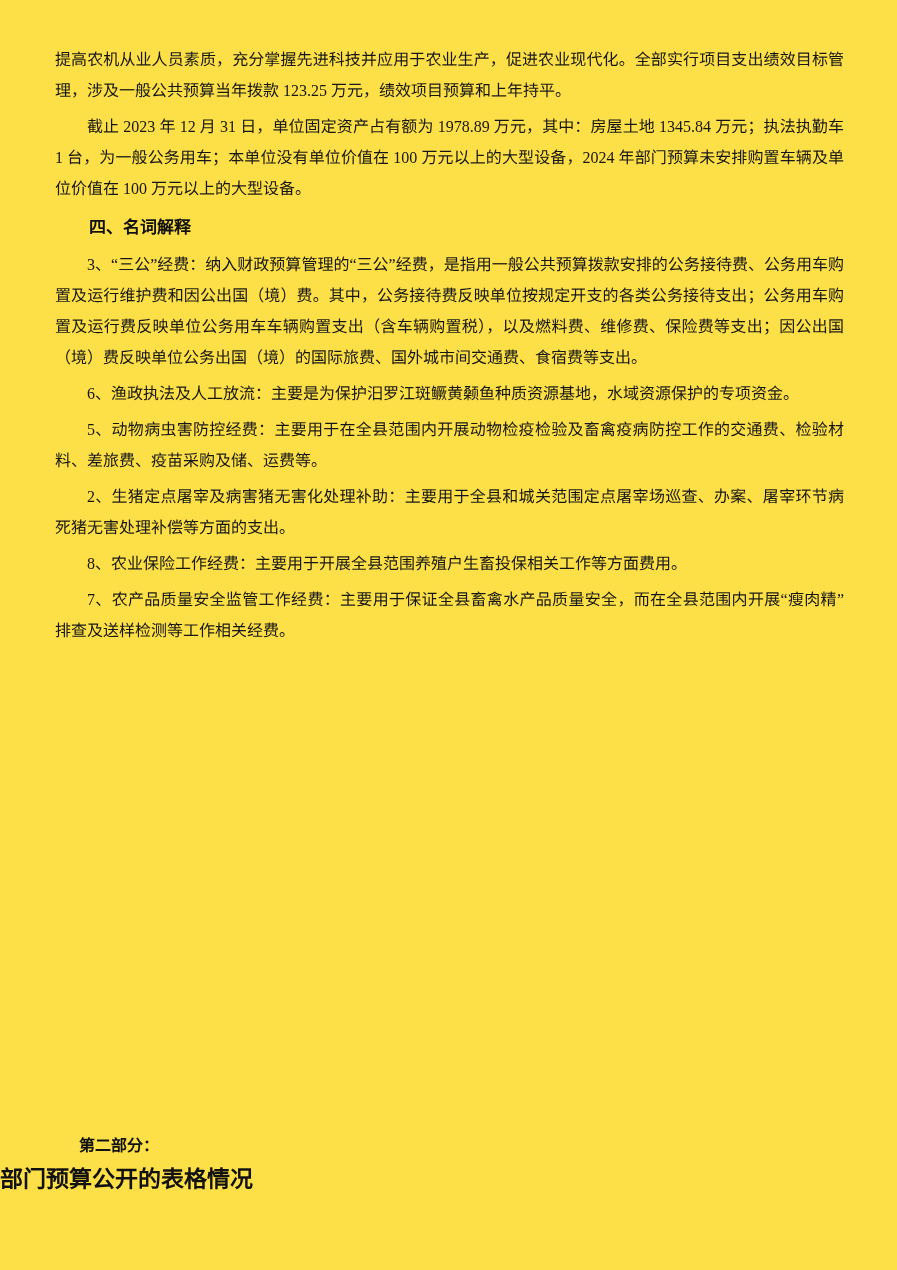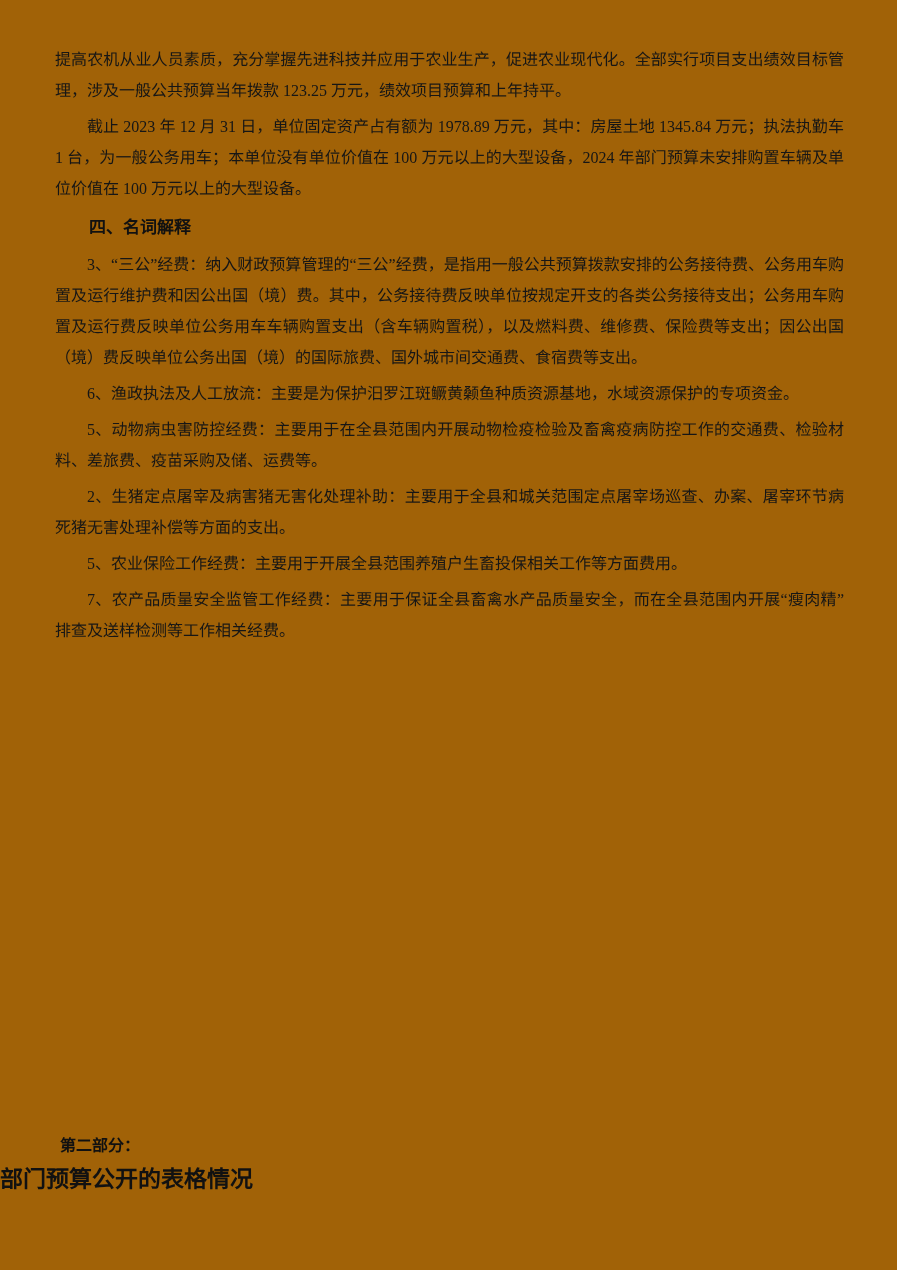--- a/index.html
+++ b/index.html
@@ -5,21 +5,21 @@
   html, body {
     margin: 0;
     padding: 0;
     background: #ffffff;
   }
   .page {
     position: relative;
     width: 897px;
     height: 1270px;
     margin: 0 auto;
-    background: #a16207;
+    background: #fde047;
     color: #161616;
     font-family: "Liberation Serif", "DejaVu Serif", serif;
     overflow: hidden;
   }
   .doc-body {
     position: absolute;
     left: 55px;
     top: 44px;
     width: 789px;
   }
@@ -46,21 +46,21 @@
     position: absolute;
     left: 0;
     top: 1134px;
     width: 100%;
   }
   .part-two-label {
     font-family: "Liberation Sans", "DejaVu Sans", sans-serif;
     font-weight: bold;
     font-size: 16px;
     line-height: 24px;
-    padding-left: 60px;
+    padding-left: 79px;
     color: #111111;
   }
   .part-two-title {
     font-family: "Liberation Sans", "DejaVu Sans", sans-serif;
     font-weight: bold;
     font-size: 23px;
     line-height: 24px;
     text-align: left;
     margin-top: 9px;
     color: #111111;
@@ -73,21 +73,21 @@
   <div class="doc-body">
     <p class="para">提高农机从业人员素质，充分掌握先进科技并应用于农业生产，促进农业现代化。全部实行项目支出绩效目标管理，涉及一般公共预算当年拨款 123.25 万元，绩效项目预算和上年持平。</p>
     <p class="para first-indent">截止 2023 年 12 月 31 日，单位固定资产占有额为 1978.89 万元，其中：房屋土地 1345.84 万元；执法执勤车 1 台，为一般公务用车；本单位没有单位价值在 100 万元以上的大型设备，2024 年部门预算未安排购置车辆及单位价值在 100 万元以上的大型设备。</p>
 
     <h3 class="section-heading">四、名词解释</h3>
 
     <p class="para first-indent">3、“三公”经费：纳入财政预算管理的“三公”经费，是指用一般公共预算拨款安排的公务接待费、公务用车购置及运行维护费和因公出国（境）费。其中，公务接待费反映单位按规定开支的各类公务接待支出；公务用车购置及运行费反映单位公务用车车辆购置支出（含车辆购置税），以及燃料费、维修费、保险费等支出；因公出国（境）费反映单位公务出国（境）的国际旅费、国外城市间交通费、食宿费等支出。</p>
     <p class="para first-indent">6、渔政执法及人工放流：主要是为保护汨罗江斑鳜黄颡鱼种质资源基地，水域资源保护的专项资金。</p>
     <p class="para first-indent">5、动物病虫害防控经费：主要用于在全县范围内开展动物检疫检验及畜禽疫病防控工作的交通费、检验材料、差旅费、疫苗采购及储、运费等。</p>
     <p class="para first-indent">2、生猪定点屠宰及病害猪无害化处理补助：主要用于全县和城关范围定点屠宰场巡查、办案、屠宰环节病死猪无害处理补偿等方面的支出。</p>
-    <p class="para first-indent">5、农业保险工作经费：主要用于开展全县范围养殖户生畜投保相关工作等方面费用。</p>
+    <p class="para first-indent">8、农业保险工作经费：主要用于开展全县范围养殖户生畜投保相关工作等方面费用。</p>
     <p class="para first-indent">7、农产品质量安全监管工作经费：主要用于保证全县畜禽水产品质量安全，而在全县范围内开展“瘦肉精”排查及送样检测等工作相关经费。</p>
   </div>
 
   <div class="part-two">
     <div class="part-two-label">第二部分：</div>
     <div class="part-two-title">部门预算公开的表格情况</div>
   </div>
 </div>
 
 </body></html>

